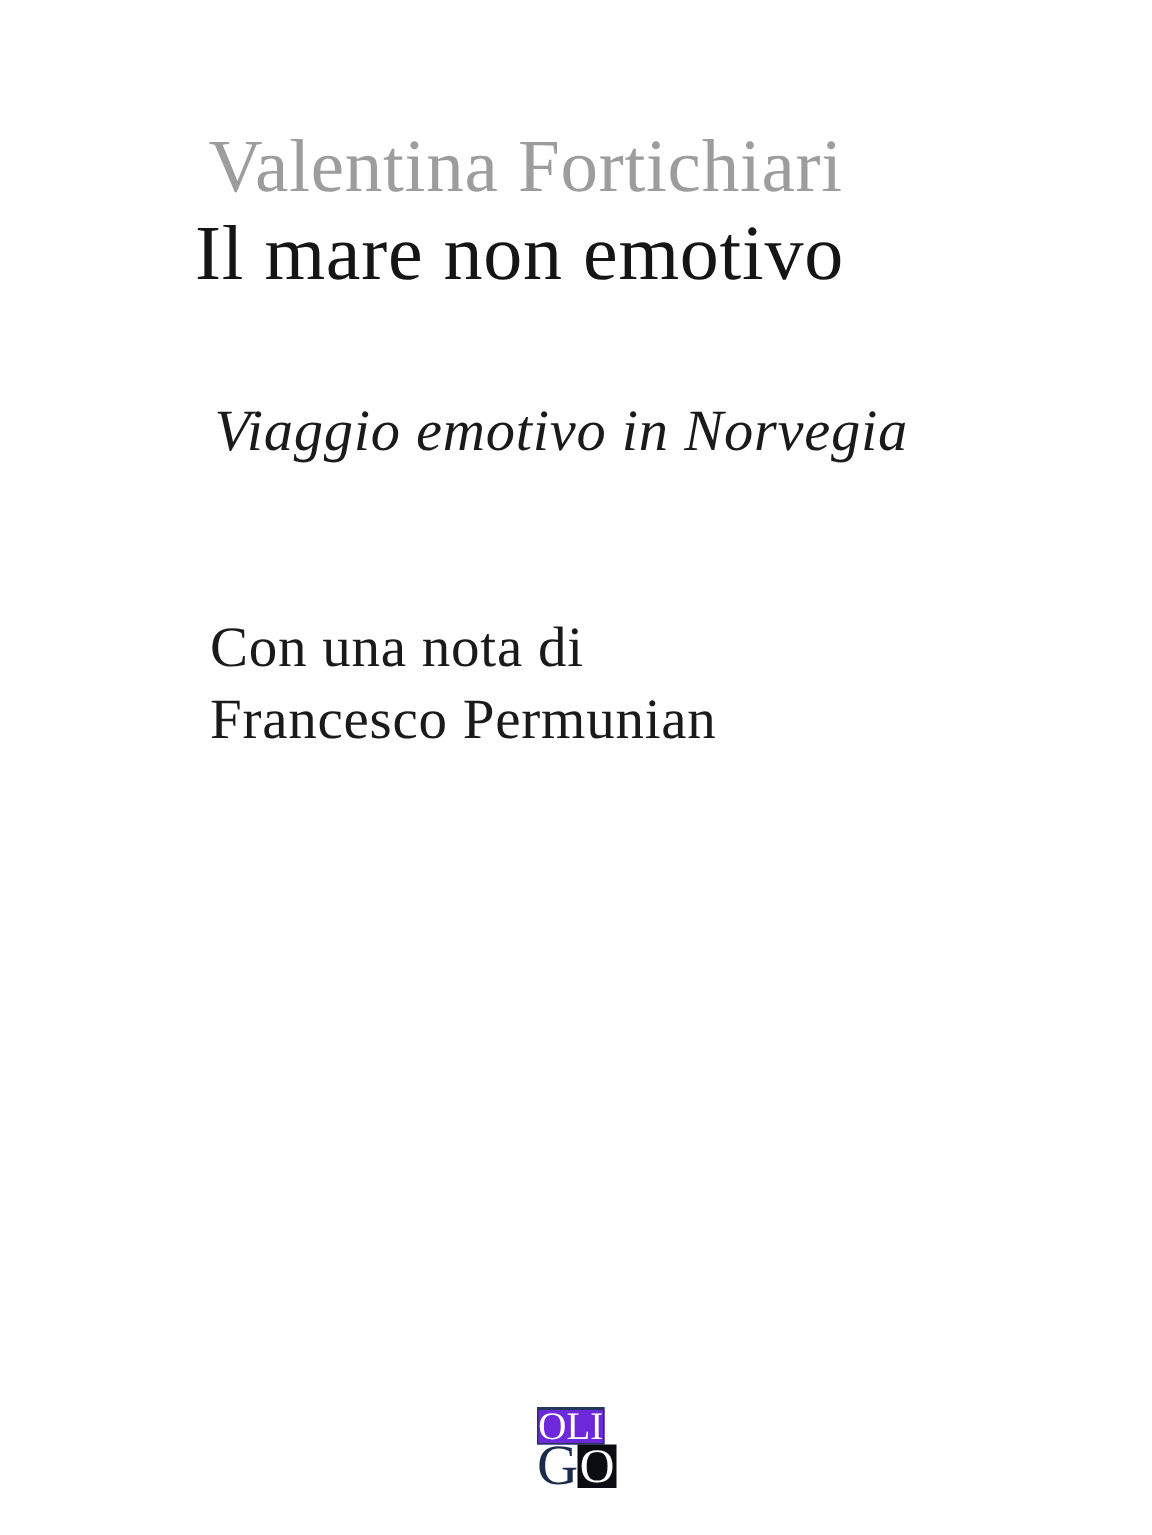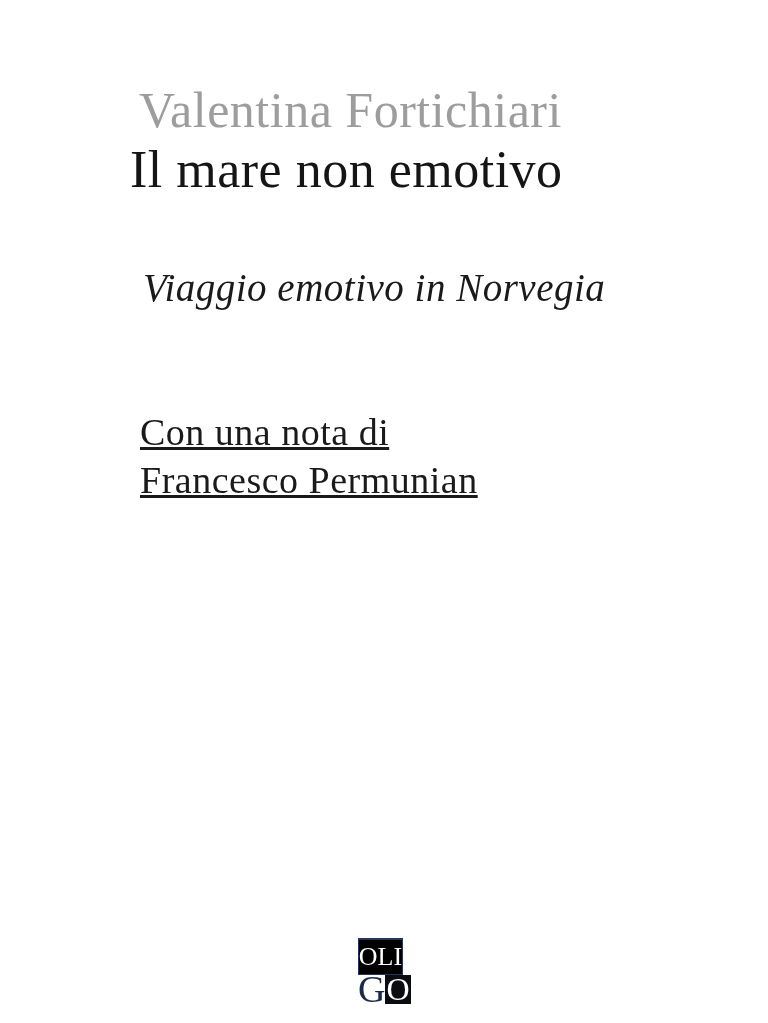--- a/index.html
+++ b/index.html
@@ -49,38 +49,37 @@
     margin-top: 11px;
   }
   .note-block {
     position: absolute;
     left: 140px;
     top: 408px;
     font-size: 38px;
     line-height: 48px;
     color: #1a1a1a;
     letter-spacing: 0.5px;
-    text-decoration: underline;
   }
   .note-block div {
     white-space: nowrap;
   }
   
   .logo {
     position: absolute;
     left: 358px;
     top: 938px;
     width: 53px;
     height: 54px;
   }
   .logo-top {
     box-sizing: border-box;
     width: 45px;
-    height: 37px;
-    background: #000000;
+    height: 25px;
+    background: #6d28d9;
     border: 1px solid #24365c;
     border-top-width: 2px;
     color: #ffffff;
     font-size: 26px;
     line-height: 22px;
     display: flex;
     align-items: center;
     justify-content: center;
     font-family: "Liberation Serif", serif;
   }

